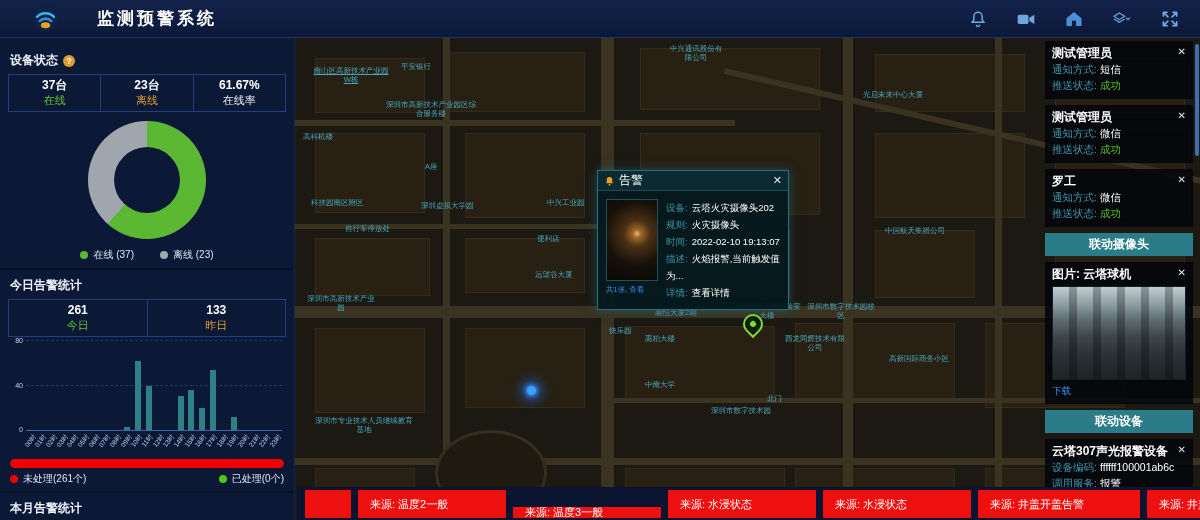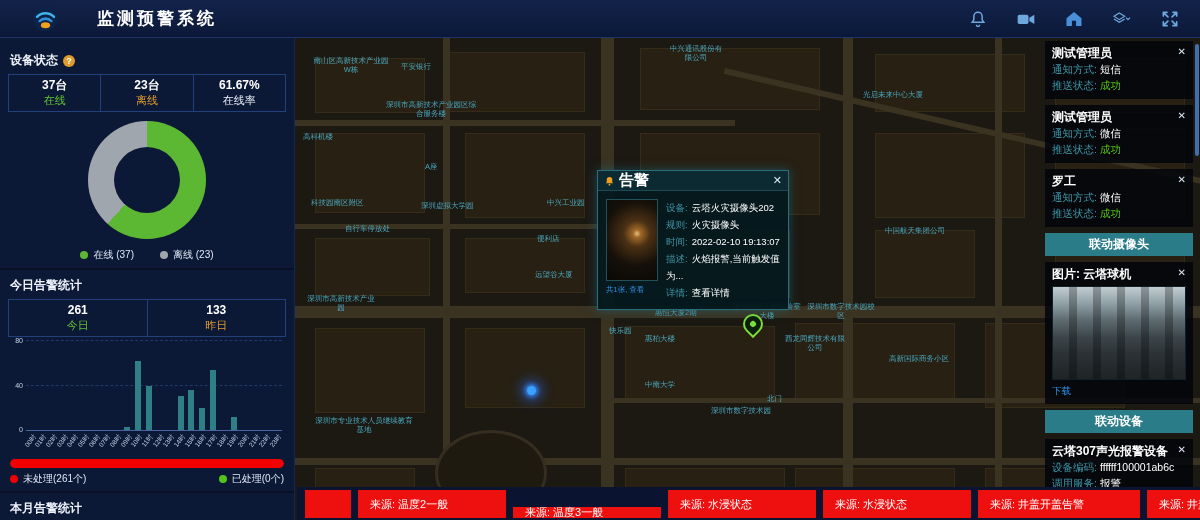--- a/index.html
+++ b/index.html
@@ -76,21 +76,21 @@
   .pin::after { content:""; position:absolute; left:50%; top:50%; transform:translate(-50%,-50%);
                 width:6px; height:6px; border-radius:50%; background:#7ddf3a; }
   .bluedot { position:absolute; z-index:6; width:9px; height:9px; border-radius:50%; background:#37a2ff;
              box-shadow:0 0 4px 2px rgba(55,140,255,.9), 0 0 12px 7px rgba(40,110,255,.45); }
 
   
   #popup { position:absolute; left:302px; top:132px; width:192px; z-index:15;
            background:rgba(4,24,30,0.94); border:1px solid #2a6e7e; box-shadow:0 0 10px rgba(30,120,140,.5); }
   .pop-h { display:flex; align-items:center; height:20px; padding:0 6px; gap:4px;
            background:rgba(12,44,52,.9); border-bottom:1px solid #1c4a56; }
-  .pop-h .t { font-size:15px; font-weight:bold; color:#fff; flex:1; }
+  .pop-h .t { font-size:12px; font-weight:normal; color:#fff; flex:1; }
   .pop-h .x { font-size:11px; color:#dfe7f5; cursor:pointer; }
   .pop-b { display:flex; padding:8px 6px 8px 8px; gap:8px; }
   .snap { width:52px; }
   .snap .img { width:52px; height:82px; border:1px solid #24505c;
     background:radial-gradient(circle at 60% 42%, #e8c080 0, #a06828 7%, #4a3014 24%, #151009 58%, #0a0806 100%); }
   .snap .cap { display:block; margin-top:4px; font-size:7.5px; color:#2f8fe8; cursor:pointer; white-space:nowrap; }
   .pop-rows { flex:1; font-size:9.5px; line-height:17px; }
   .pop-rows .lab { color:#3f96aa; margin-right:4px; }
   .pop-rows .val { color:#fff; }
   .link { color:#2f8fe8; cursor:pointer; text-decoration:none; }
@@ -202,21 +202,21 @@
         <div class="road" style="left: 0px; top: 82px; width: 440px; height: 6px;"></div>
         <div class="road" style="left: 0px; top: 186px; width: 310px; height: 5px;"></div>
         <div class="road" style="left: 0px; top: 420px; width: 905px; height: 7px;"></div>
         <div class="road" style="left: 306px; top: 360px; width: 599px; height: 5px;"></div>
         <div class="road" style="left: 430px; top: 30px; width: 500px; height: 6px; transform: rotate(13deg); transform-origin: left top;"></div>
       </div>
     <div class="park" style="left:140px;top:392px;width:112px;height:86px;"></div>
     <div id="mlabels">
         <span class="map-label" style="left: 372px; top: 6px; width: 58px;">中兴通讯股份有限公司</span>
         <span class="map-label" style="left: 106px; top: 24px;">平安银行</span>
-        <span class="map-label" style="left: 16px; top: 18px; width: 80px;">南山区高新技术产业园W栋</span>
+        <span class="map-label" style="left: 16px; top: 28px; width: 80px; text-decoration: underline;">南山区高新技术产业园W栋</span>
         <span class="map-label" style="left: 568px; top: 52px;">光启未来中心大厦</span>
         <span class="map-label" style="left: 90px; top: 62px; width: 92px;">深圳市高新技术产业园区综合服务楼</span>
         <span class="map-label" style="left: 8px; top: 94px;">高科机楼</span>
         <span class="map-label" style="left: 130px; top: 124px;">A座</span>
         <span class="map-label" style="left: 16px; top: 160px;">科技园南区附区</span>
         <span class="map-label" style="left: 126px; top: 163px;">深圳虚拟大学园</span>
         <span class="map-label" style="left: 252px; top: 160px;">中兴工业园</span>
         <span class="map-label" style="left: 590px; top: 188px; width: 60px;">中国航天集团公司</span>
         <span class="map-label" style="left: 50px; top: 186px;">自行车停放处</span>
         <span class="map-label" style="left: 242px; top: 196px;">便利店</span>

